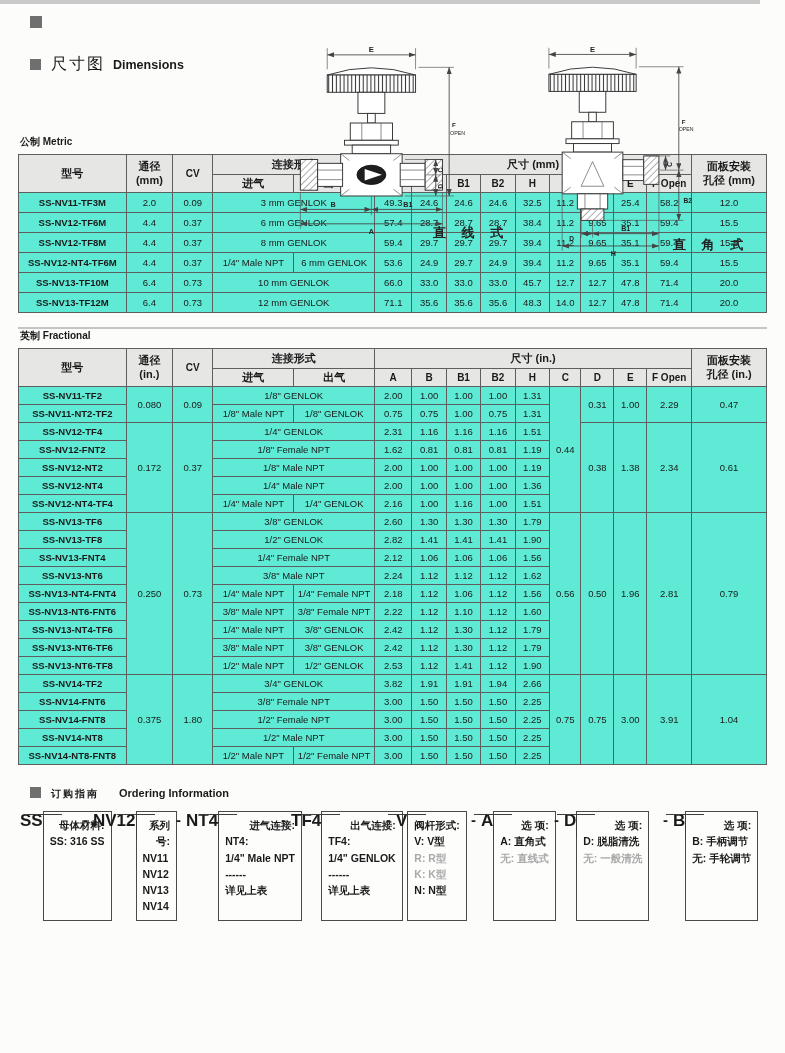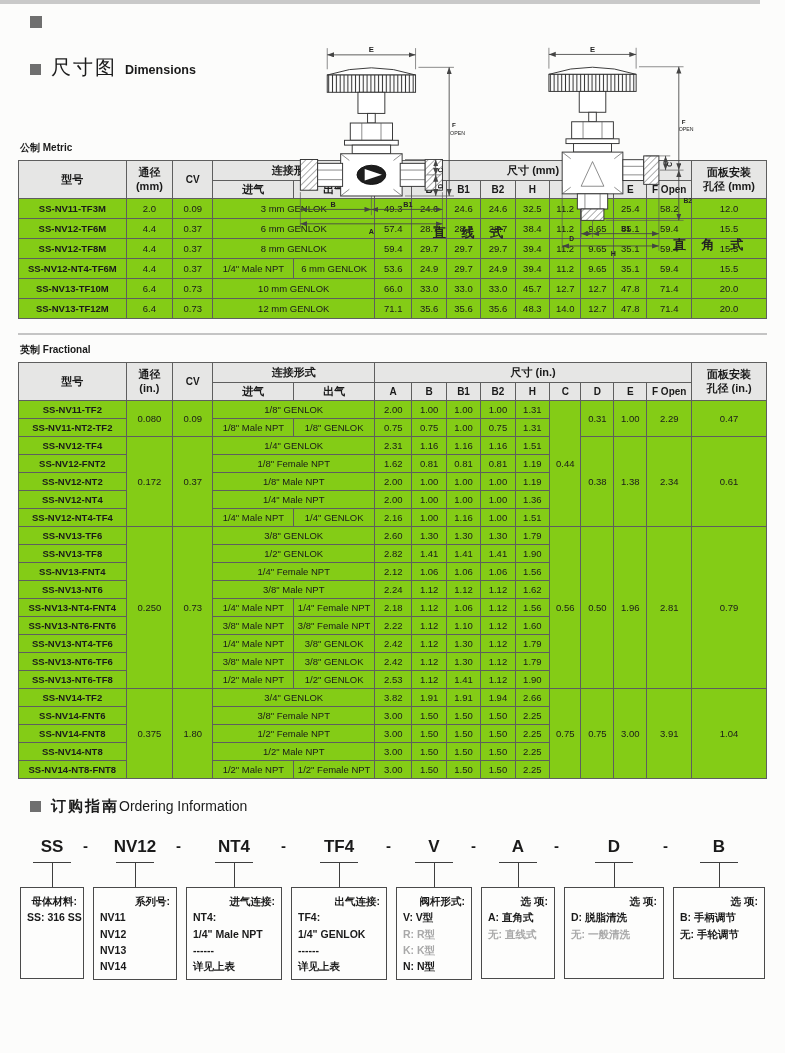--- a/index.html
+++ b/index.html
@@ -12,61 +12,61 @@
   .page{padding:0 18px;position:relative;}
 
   
   .title-block{padding-top:12px;margin-left:12px;}
   .bullet{display:inline-block;width:12px;height:12px;background:#6f6f6f;margin-right:10px;vertical-align:middle;}
   .bullet.small{width:11px;height:11px;}
   .title-cn{font-size:18px;font-weight:bold;font-style:italic;letter-spacing:.5px;}
   .title-en{font-size:11px;font-weight:bold;font-style:italic;margin-left:22px;margin-top:1px;}
 
   .dim-heading{margin-top:24px;margin-left:12px;}
-  .dim-heading .cn{font-size:20px;letter-spacing:2px;}
+  .dim-heading .cn{font-size:16px;letter-spacing:2px;}
   .dim-heading .en{font-size:12.5px;font-weight:bold;margin-left:8px;}
 
   .note{margin-top:16px;margin-left:28px;font-size:11px;font-weight:bold;line-height:2.2;}
   .note .l2{padding-left:23px;}
 
   
   .drawings{position:absolute;top:44px;right:0;width:500px;height:232px;}
   .svg-straight{position:absolute;left:0;top:0;}
   .svg-angle{position:absolute;left:222px;top:0;}
   .draw-caption{position:absolute;font-size:13px;font-weight:bold;letter-spacing:6px;color:#222;}
   .cap-straight{left:148px;top:180px;}
   .cap-angle{left:388px;top:192px;}
   svg text{font-family:"Liberation Sans",sans-serif;fill:#222;}
   .dimline{stroke:#444;stroke-width:0.9;fill:none;}
   .thin{stroke:#555;stroke-width:0.7;fill:none;}
   .part{stroke:#333;stroke-width:1;fill:#ffffff;}
 
   
   .sec-label{font-size:10px;font-weight:bold;margin-left:2px;}
   .metric-label{margin-top:60px;margin-bottom:5px;}
-  .fractional-wrap{border-top:2px solid #c4c4c4;margin-top:14px;padding-top:8px;}
+  .fractional-wrap{border-top:2px solid #c4c4c4;margin-top:14px;}
   .fractional-label{margin-bottom:5px;}
 
   
-  table.data{border-collapse:collapse;width:100%;table-layout:fixed;background:#84cc16;}
+  table.data{border-collapse:collapse;width:100%;table-layout:fixed;background:#5eead4;}
   table.data th,table.data td{border:1px solid #5e5e5e;padding:0 2px;text-align:center;vertical-align:middle;}
   table.data thead th{background:#e6e6e5;font-weight:bold;}
   .h-cjk{font-size:11px;line-height:1.25;}
   .h-dim{font-size:10px;}
   table.data tbody td{font-size:9.5px;height:17px;}
   #metric-table tbody td{height:19px;}
   td.model{text-align:left;padding-left:5px;font-weight:bold;font-size:9.3px;white-space:nowrap;margin-left:20px;}
 
   
   .ordering{margin-top:18px;}
   .order-heading{margin-left:12px;}
-  .order-heading .cn{font-size:15px;font-weight:bold;letter-spacing:2px;}
-  .order-heading .en{font-size:14px;font-weight:normal;margin-left:0;}
+  .order-heading .cn{font-size:10px;font-weight:bold;letter-spacing:2px;}
+  .order-heading .en{font-size:11px;font-weight:bold;margin-left:20px;}
   .order-grid{display:flex;gap:9px;margin-top:10px;margin-left:2px;}
-  .oc{position:relative;display:flex;flex-direction:column;margin-top:11px;}
+  .oc{position:relative;display:flex;}
   .oc-code{font-size:17px;font-weight:bold;text-align:center;height:22px;}
   .oc-dash{position:absolute;top:0;left:-10px;font-size:15px;font-weight:bold;}
   .oc-connector{position:relative;height:28px;}
   .oc-connector::before{content:'';position:absolute;top:3px;left:50%;transform:translateX(-50%);width:38px;border-top:1.5px solid #3e3e3e;}
   .oc-connector::after{content:'';position:absolute;top:3px;bottom:0;left:50%;border-left:1.5px solid #3e3e3e;}
   .oc-box{border:1.3px solid #4a4a4a;min-height:80px;padding:5px 6px;font-size:10.5px;line-height:1.55;background:#fdfdfc;}
   .oc-box .bt{font-weight:bold;text-align:right;}
   .oc-box .bl{font-weight:bold;white-space:nowrap;}
   .oc-box .bl.muted{color:#a8a8a8;}
 </style>

